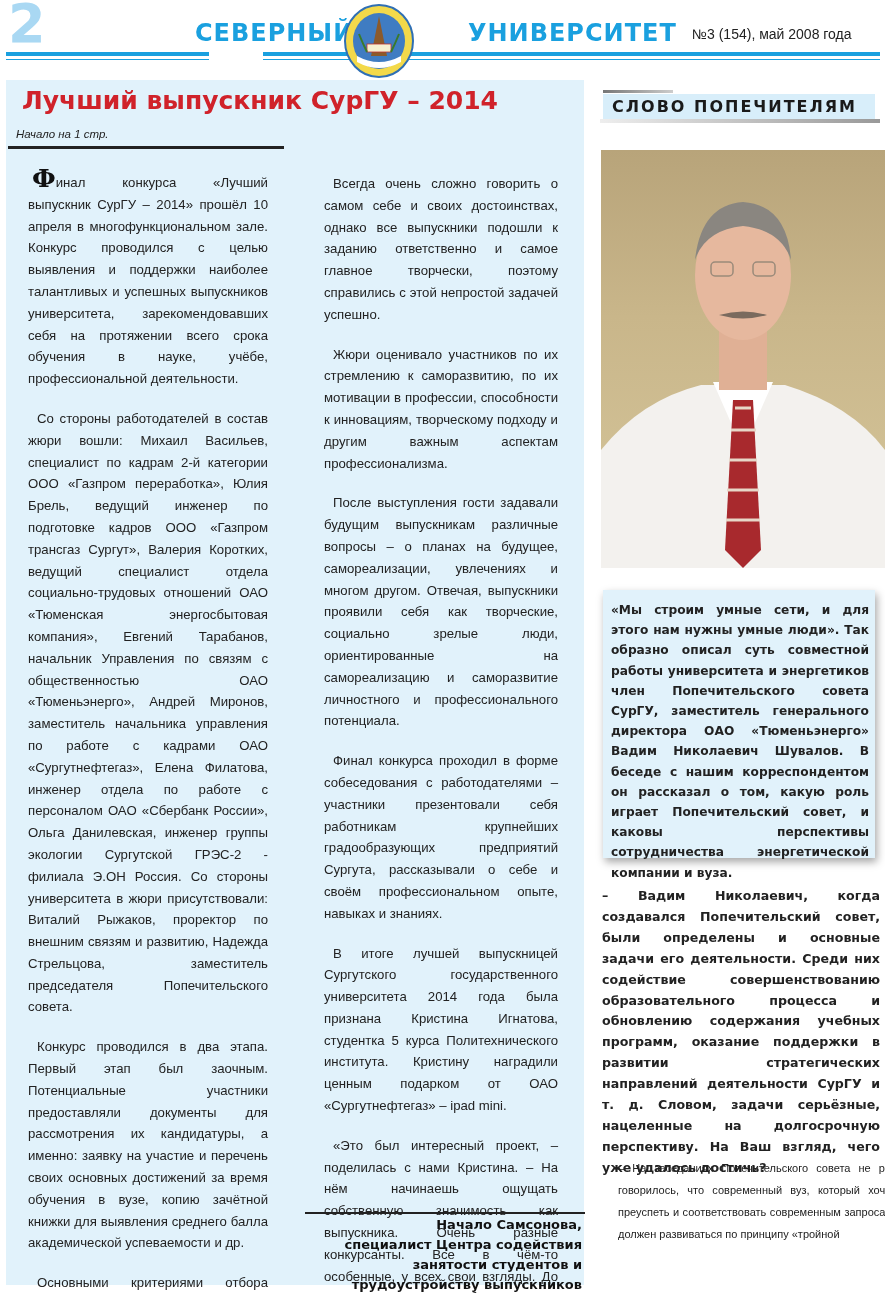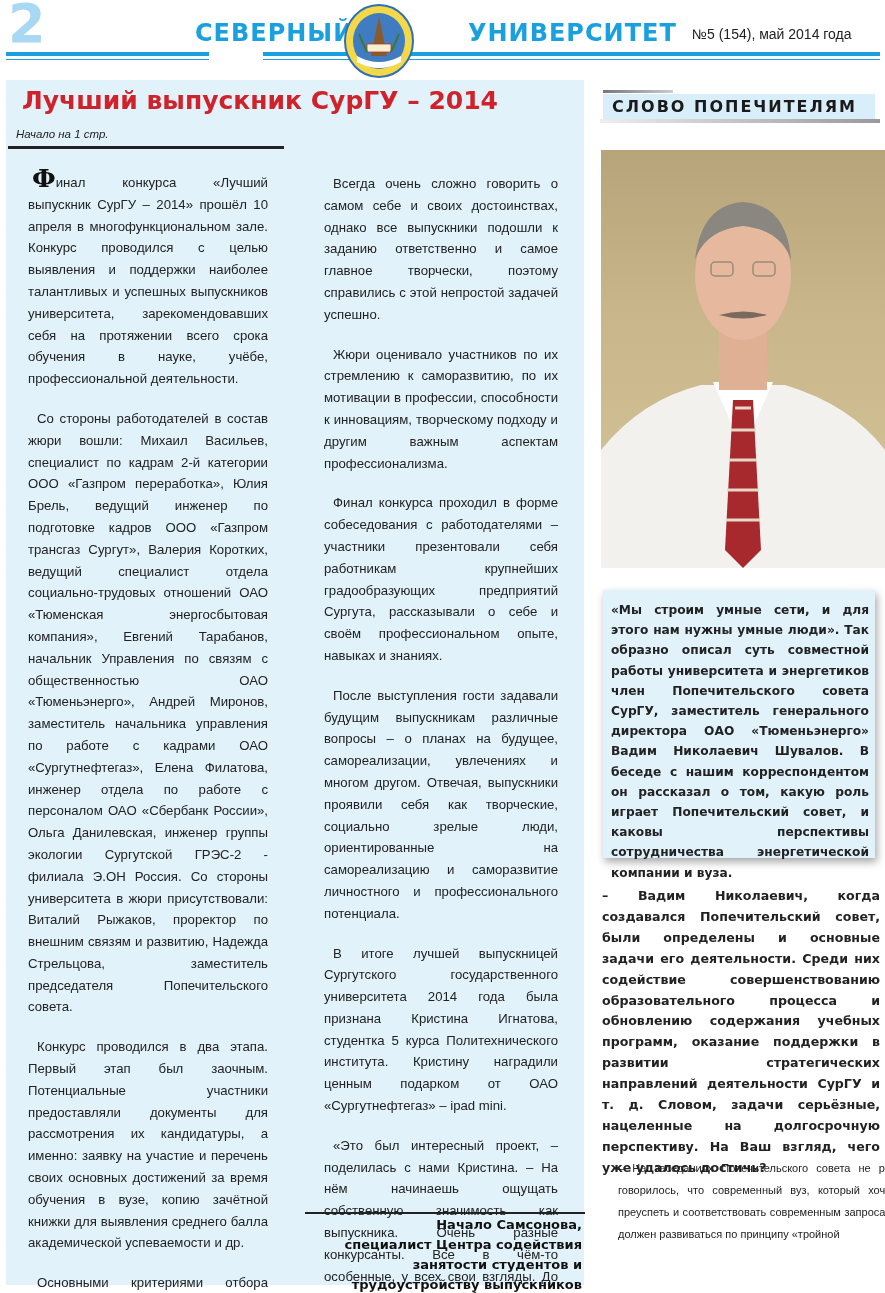--- a/index.html
+++ b/index.html
@@ -33,21 +33,21 @@
   .lead-text { left:611px; top:600px; width:258px; font-family:"DejaVu Sans", sans-serif; font-weight:bold; font-size:12.2px; line-height:20.2px; text-align:justify; color:#222; }
   .question { left:602px; top:886px; width:278px; font-family:"DejaVu Sans", sans-serif; font-weight:bold; font-size:12.6px; line-height:20.9px; text-align:justify; color:#222; }
   .answer { left:602px; top:1158px; width:278px; font-size:11px; line-height:21.9px; text-align:justify; color:#222;margin-left:16px; }
 </style>
 </head>
 <body>
 
 <div class="abs pagenum">2</div>
 <div class="abs mast mast-left">СЕВЕРНЫЙ</div>
 <div class="abs mast mast-right">УНИВЕРСИТЕТ</div>
-<div class="abs issue">№5 (154), май  2014 года</div>
+<div class="abs issue">№3 (154), май  2008 года</div>
 <div class="abs rule-thick" style="left:6px;top:52px;width:203px;"></div>
 <div class="abs rule-thin" style="left:6px;top:59px;width:203px;"></div>
 <div class="abs rule-thick" style="left:263px;top:52px;width:0;"></div>
 <div class="abs rule-thick" style="left:263px;top:52px;width:0;"></div>
 <div class="abs rule-thick" style="left:262px;top:52px;width:0;"></div>
 <div class="abs rule-thick" style="left:263px;top:52px;width:0;"></div>
 <div class="abs rule-thick" style="left:263px;top:52px;width:0;"></div>
 <div class="abs rule-thick" style="left:263px;top:52px;width:0;"></div>
 <div class="abs rule-thick" style="left:263px;top:52px;width:0;"></div>
 <div class="abs rule-thick" style="left:263px;top:52px;width:0;"></div>
@@ -73,22 +73,22 @@
   <p style="text-indent:4px;"><span class="dropcap">Ф</span><span>инал конкурса «Лучший выпускник СурГУ – 2014» прошёл 10 апреля в многофункциональном зале. Конкурс проводился с целью выявления и поддержки наиболее талантливых и успешных выпускников университета, зарекомендовавших себя на протяжении всего срока обучения в науке, учёбе, профессиональной деятельности.</span></p>
   <p>Со стороны работодателей в состав жюри вошли: Михаил Васильев, специалист по кадрам 2-й категории ООО «Газпром переработка», Юлия Брель, ведущий инженер по подготовке кадров ООО «Газпром трансгаз Сургут», Валерия Коротких, ведущий специалист отдела социально-трудовых отношений ОАО «Тюменская энергосбытовая компания», Евгений Тарабанов, начальник Управления по связям с общественностью ОАО «Тюменьэнерго», Андрей Миронов, заместитель начальника управления по работе с кадрами ОАО «Сургутнефтегаз», Елена Филатова, инженер отдела по работе с персоналом ОАО «Сбербанк России», Ольга Данилевская, инженер группы экологии Сургутской ГРЭС-2 - филиала Э.ОН Россия.  Со стороны университета в жюри присутствовали: Виталий Рыжаков, проректор по внешним связям и развитию, Надежда Стрельцова, заместитель председателя Попечительского совета.</p>
   <p>Конкурс проводился в два этапа. Первый этап был заочным. Потенциальные участники предоставляли документы для рассмотрения их кандидатуры, а именно: заявку на участие и перечень своих основных достижений за время обучения в вузе, копию зачётной книжки для выявления среднего балла академической успеваемости и др.</p>
   <p>Основными критериями отбора являлись: участие в научно-исследовательских работах, научно-практических конференциях, конкурсах, олимпиадах по профилю специальности, участие в общественных мероприятиях, наличие опыта работы.</p>
   <p>Второй этап конкурса – очный. Участники, прошедшие по результатам отбора во второй тур конкурса, представили на суд жюри и зрителей самопрезентацию, рассказали о своих основных достижениях за время обучения в вузе, а также поделились планами на будущее.</p>
 </div>
 
 <div class="abs col col2">
   <p>Всегда очень сложно говорить о самом себе и своих достоинствах, однако все выпускники подошли к заданию ответственно и самое главное творчески, поэтому справились с этой непростой задачей успешно.</p>
   <p>Жюри оценивало участников по их стремлению к саморазвитию, по их мотивации в профессии, способности к инновациям, творческому подходу и другим важным аспектам профессионализма.</p>
+  <p>После выступления гости задавали будущим выпускникам различные вопросы – о планах на будущее, самореализации, увлечениях и многом другом. Отвечая, выпускники проявили себя как творческие, социально зрелые люди, ориентированные на самореализацию и саморазвитие личностного и профессионального потенциала.</p>
   <p>Финал конкурса проходил в форме собеседования с работодателями – участники презентовали себя работникам крупнейших градообразующих предприятий Сургута, рассказывали о себе и своём профессиональном опыте, навыках и знаниях.</p>
-  <p>После выступления гости задавали будущим выпускникам различные вопросы – о планах на будущее, самореализации, увлечениях и многом другом. Отвечая, выпускники проявили себя как творческие, социально зрелые люди, ориентированные на самореализацию и саморазвитие личностного и профессионального потенциала.</p>
   <p>В итоге лучшей выпускницей Сургутского государственного университета 2014 года была признана Кристина Игнатова, студентка 5 курса Политехнического института. Кристину наградили ценным подарком от ОАО «Сургутнефтегаз» – ipad mini.</p>
   <p>«Это был интересный проект, – поделилась с нами Кристина. – На нём начинаешь ощущать собственную значимость как выпускника. Очень разные конкурсанты. Все в чём-то особенные, у всех свои взгляды. До последнего момента было сложно понять, кто выиграет. Для меня победа – это подтверждение значимости тех усилий и стараний, которые я прикладывала к учебному и внеучебному процессу на протяжении 5 лет. Это запоминающееся мероприятие, своего рода ещё один выпускной экзамен».</p>
 </div>
 
 <div class="abs sig-rule"></div>
 <div class="abs signature">
   <div>Начало Самсонова,</div>
   <div style="padding-left:40px;">специалист Центра содействия занятости студентов и трудоустройству выпускников</div>
 </div>
 

